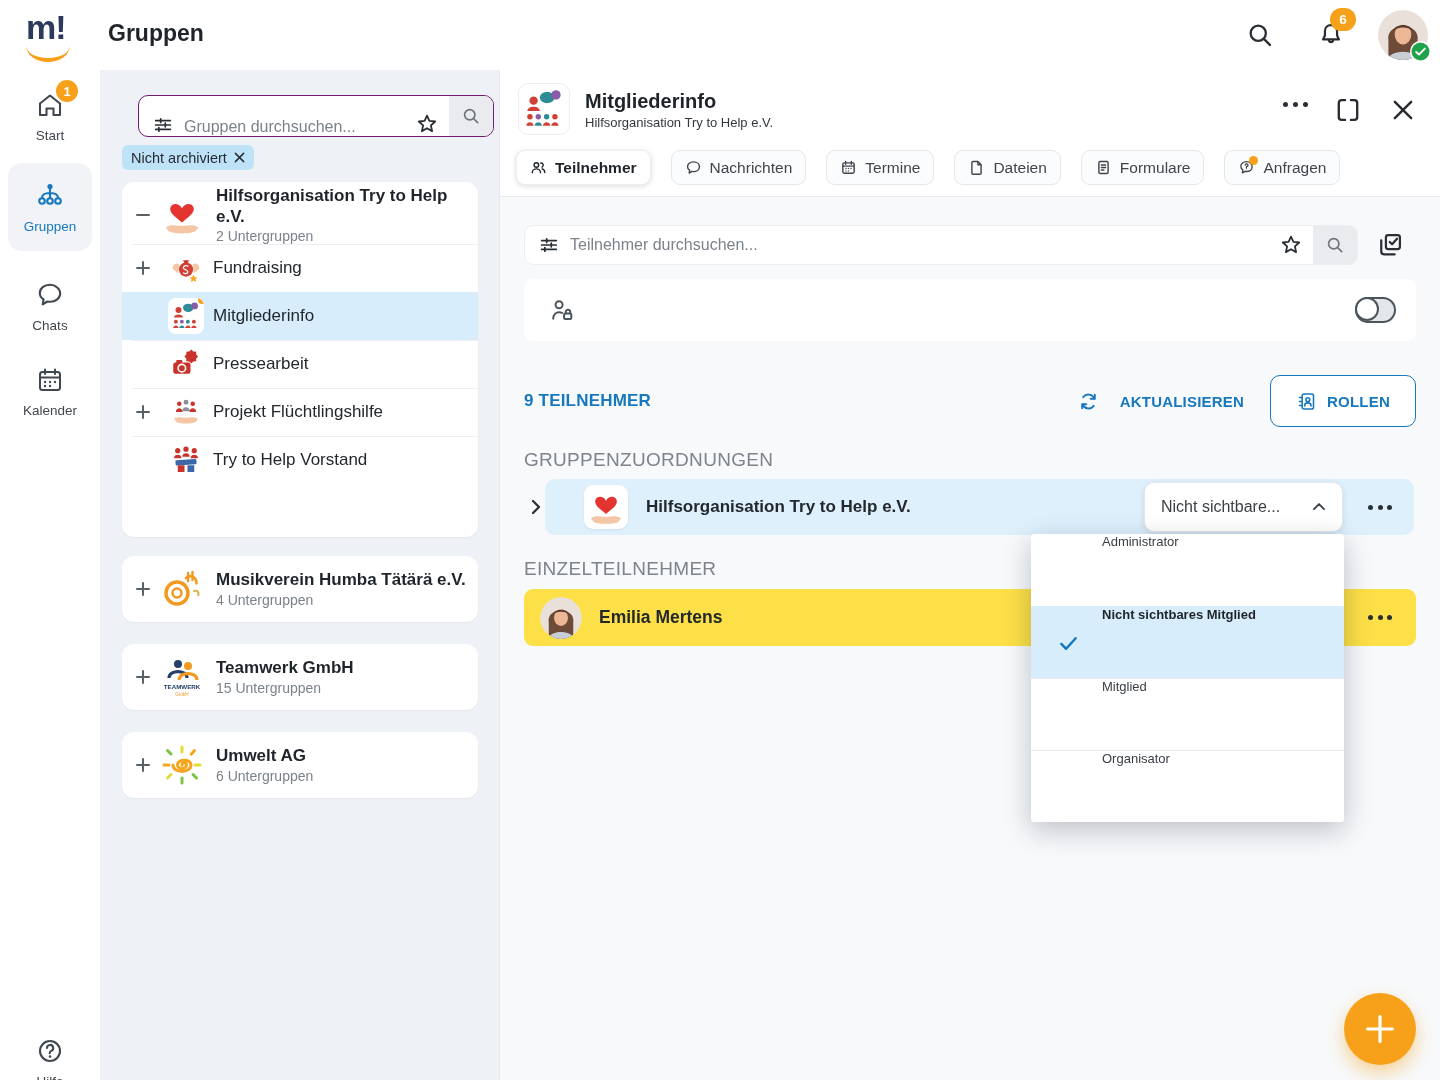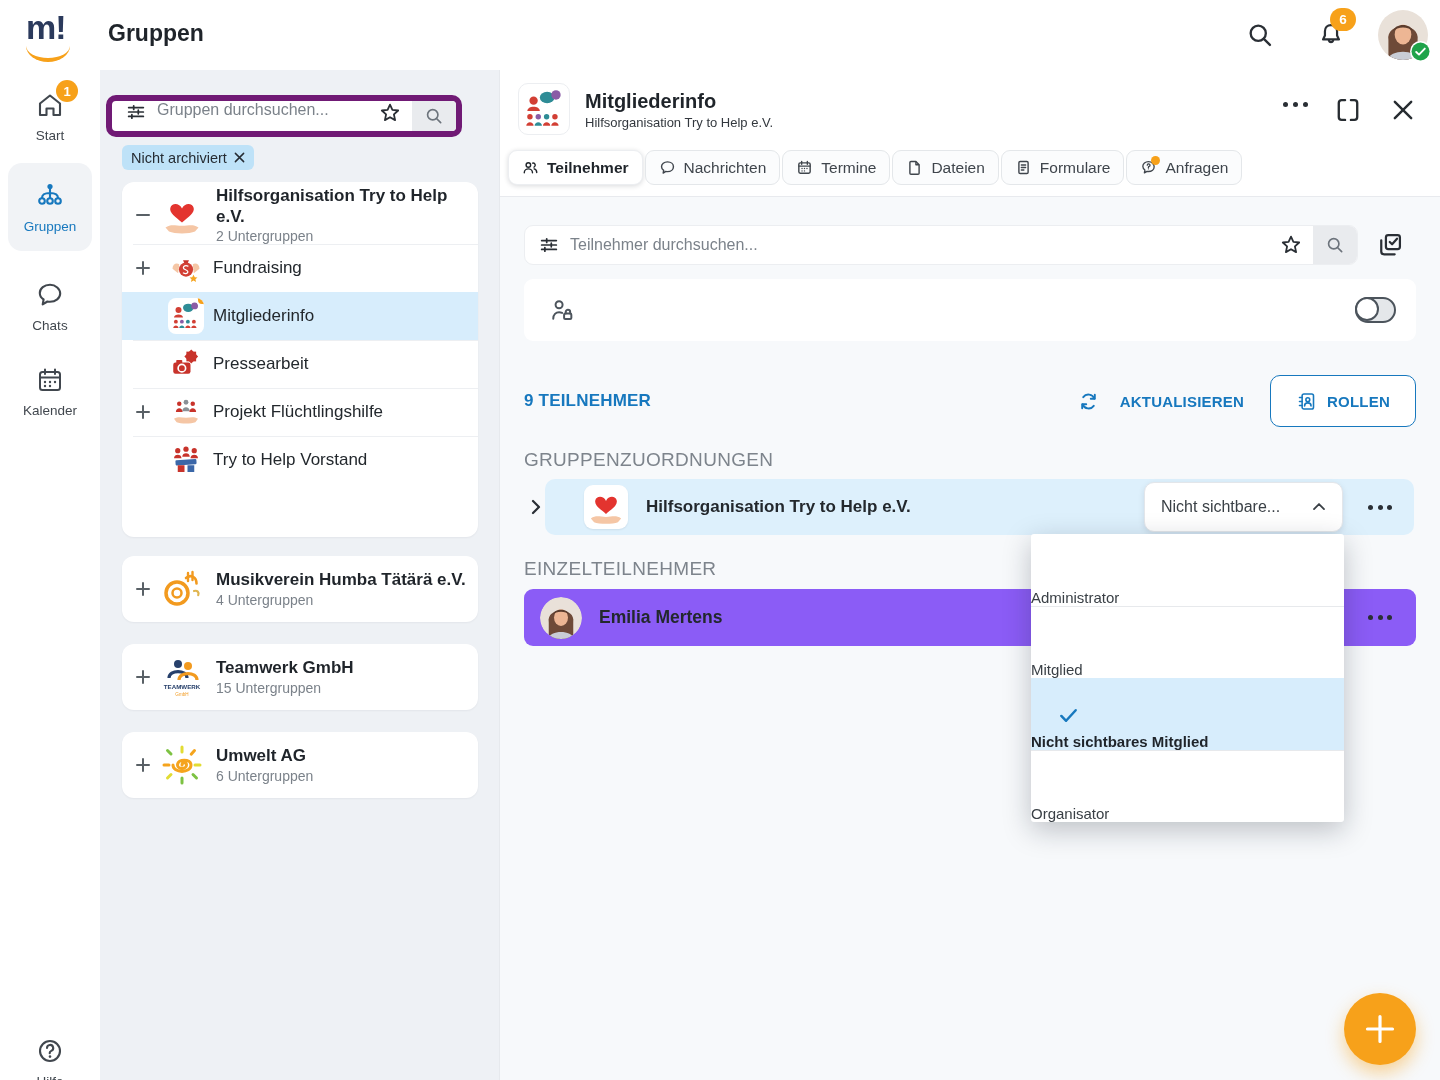--- a/index.html
+++ b/index.html
@@ -26,22 +26,22 @@
   .rail{position:absolute;left:0;top:70px;width:100px;height:1010px;background:#fff;z-index:5}
   .rail-item{position:absolute;left:8px;width:84px;display:flex;flex-direction:column;align-items:center;gap:8px;
     font-size:13.5px;color:#41474e;cursor:pointer;padding:10px 0;border-radius:14px}
   .rail-item.active{background:#f1f3f6;color:#1778BE}
   .rail-ic{position:relative;width:30px;height:30px}
   .rail-badge{position:absolute;top:-10px;right:-13px;min-width:22px;height:22px;border-radius:11px;background:#F7A11A;
     color:#fff;font-size:13px;font-weight:700;display:flex;align-items:center;justify-content:center;padding:0 6px}
 
   
   .tree{position:absolute;left:100px;top:70px;width:400px;height:1010px;background:#eef1f5;border-right:1px solid #e6e9ed}
-  .tree-search{position:absolute;left:6px;top:25px;width:356px;height:42px;background:#fff;border:6px solid #701a75;
-    border-radius:10px;display:flex;align-items:flex-start;overflow:hidden}
+  .tree-search{position:absolute;left:38px;top:25px;width:356px;height:42px;background:#fff;border:1px solid #701a75;
+    border-radius:10px;display:flex;align-items:flex-end;overflow:hidden}
   .srch-sliders{margin:0 10px 0 13px;color:#2a2f35;flex:none}
   .srch-input{flex:1;border:0;outline:0;background:transparent;font-family:inherit;font-size:16px;color:#23282d;min-width:0}
   .srch-input::placeholder{color:#7b828a}
   .srch-star{flex:none;margin:0 10px;color:#2a2f35;cursor:pointer}
   .srch-btn{flex:none;width:44px;height:100%;background:#e9ebee;border:0;display:flex;align-items:center;justify-content:center;color:#6d747c;cursor:pointer}
   .chip{position:absolute;left:22px;top:75px;height:25px;background:#bee2f8;border-radius:6px;padding:0 9px;
     display:inline-flex;align-items:center;gap:7px;font-size:14.5px;color:#262c33;cursor:pointer}
   .card{position:absolute;left:22px;width:356px;background:#fff;border-radius:12px;box-shadow:0 1px 2px rgba(16,24,40,.05)}
   .card1{top:112px;height:355px;overflow:hidden}
   .tree-root{display:flex;align-items:center;height:62px;padding:4px 10px 0 6px;cursor:pointer}
@@ -64,21 +64,21 @@
 
   
   .main{position:absolute;left:500px;top:70px;width:940px;height:1010px;background:#f7f9fb}
   .main-head{position:absolute;left:0;top:0;right:0;height:127px;background:#fff;border-bottom:1px solid #e8eaee}
   .head-left{position:absolute;left:18px;top:13px;display:flex;align-items:center;gap:15px}
   .head-icon{width:52px;height:52px;border-radius:10px;border:1px solid #eceef1;background:#fff;overflow:hidden}
   .head-title{font-size:20px;font-weight:700;color:#1f242a;line-height:1.2}
   .head-sub{font-size:13px;color:#33383e;margin-top:2px}
   .head-ic{position:absolute;top:26px;width:28px;height:28px;color:#272c31;cursor:pointer}
   .hi-more{right:132px;top:32px}.hi-full{right:78px}.hi-close{right:23px}
-  .tabs{position:absolute;left:8px;top:80px;display:flex;gap:2px}
+  .tabs{position:absolute;left:16px;top:80px;display:flex;gap:20px}
   .tab{position:relative;height:35px;border:1px solid #e4e7ea;background:#fbfcfd;border-radius:9px;display:flex;
     align-items:center;gap:8px;padding:0 13px;font-size:15.5px;color:#3f454c;cursor:pointer;white-space:nowrap}
   .tab.active{background:#fff;font-weight:700;color:#1f242a;border-color:#eceef1;box-shadow:0 1px 5px rgba(16,24,40,.16)}
   .tab-dot{position:absolute;left:24px;top:5px;width:9px;height:9px;border-radius:50%;background:#F7A11A}
 
   .content{position:absolute;left:0;top:128px;right:0;bottom:0}
   .psearch{position:absolute;left:24px;top:27px;width:834px;height:40px;background:#fff;border:1px solid #eceef1;
     border-radius:9px;display:flex;align-items:center;overflow:hidden}
   .multisel{position:absolute;left:876px;top:33px;width:28px;height:28px;color:#2a2f35;cursor:pointer}
   .inherit{position:absolute;left:24px;top:81px;width:892px;height:62px;background:#fff;border-radius:9px;
@@ -101,29 +101,29 @@
     display:flex;align-items:center}
   .group-row .gicon44{margin-left:39px;box-shadow:0 1px 2px rgba(16,24,40,.08)}
   .group-name{margin-left:18px;font-size:17px;font-weight:600;color:#23282d}
   .role-btn{margin-left:auto;width:199px;height:50px;background:#fff;border:1px solid #e3e6ea;border-radius:10px;
     box-shadow:0 2px 6px rgba(16,24,40,.10);display:flex;align-items:center;padding:0 13px 0 16px;cursor:pointer}
   .role-value{flex:1;font-size:16px;color:#3a4046;white-space:nowrap;overflow:hidden;text-overflow:ellipsis}
   .role-chevron{flex:none;width:20px;height:20px;color:#3a4046;margin-left:6px}
   .dots{display:flex;gap:4.5px;cursor:pointer}
   .dots i{width:5px;height:5px;border-radius:50%;background:#2a2f35}
   .row-dots{margin:0 22px 0 25px}
-  .member-card{position:absolute;left:24px;top:391px;width:892px;height:57px;background:#8b5cf6;border-radius:9px;
+  .member-card{position:absolute;left:24px;top:391px;width:892px;height:57px;background:#fde047;border-radius:9px;
     display:flex;align-items:center;padding:0 24px 0 16px}
   .member-avatar{width:42px;height:42px;border-radius:50%;overflow:hidden;flex:none}
   .member-name{margin-left:17px;font-size:17.5px;font-weight:700;color:#23282d}
   .member-dots{margin-left:auto}
 
   .dropdown{position:absolute;left:531px;top:336px;width:313px;background:#fff;border-radius:3px;
     box-shadow:0 8px 28px rgba(16,24,40,.25);z-index:20}
-  .dd-item{position:relative;height:72px;display:flex;align-items:flex-end;font-size:15px;color:#3a4046;cursor:pointer}
+  .dd-item{position:relative;height:72px;display:flex;align-items:flex-start;padding-left:71px;font-size:13px;color:#3a4046;cursor:pointer}
   .dd-item + .dd-item{border-top:1px solid #e7e9ec}
   .dd-item.selected{background:#d7edfc;font-weight:700;color:#1f242a;border-top-color:transparent}
   .dd-check{position:absolute;left:26px;top:25px;width:23px;height:23px;color:#1778BE}
 
   .fab{position:absolute;left:844px;top:795px;width:72px;height:72px;border-radius:50%;background:#F7A11A;
     box-shadow:0 8px 18px rgba(247,161,26,.45);display:flex;align-items:center;justify-content:center;cursor:pointer;z-index:25}
 </style>
 </head>
 <body>
 
@@ -667,32 +667,32 @@
             <i></i>
             <i></i>
             <i></i>
           </span>
       </div>
 
       <div class="dropdown">
         <div class="dd-item">
           <span>Administrator</span>
         </div>
-        <div class="dd-item">
-          <span>Mitglied</span>
-        </div>
         <div class="dd-item selected">
           <span class="dd-check">
             <svg viewBox="0 0 24 24" fill="none" stroke="currentColor" stroke-width="2.6" stroke-linecap="round" stroke-linejoin="round">
                 <path d="M4.5 12.5 L9.5 17.5 L19.5 6.5"></path>
               </svg>
           </span>
           <span>Nicht sichtbares Mitglied</span>
         </div>
         <div class="dd-item">
+          <span>Mitglied</span>
+        </div>
+        <div class="dd-item">
           <span>Organisator</span>
         </div>
       </div>
 
       <div class="fab">
         <svg width="34" height="34" viewBox="0 0 34 34">
             <path d="M17 4.5 V29.5 M4.5 17 H29.5" stroke="#fff" stroke-width="3.2" stroke-linecap="round"></path>
           </svg>
       </div>
     </div>

